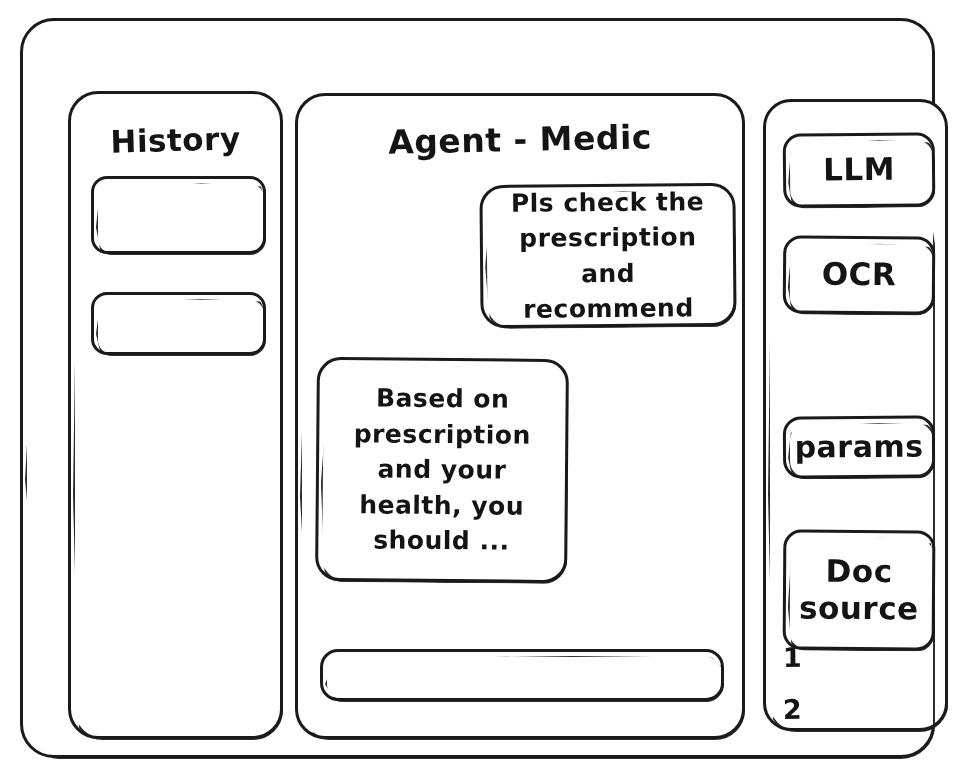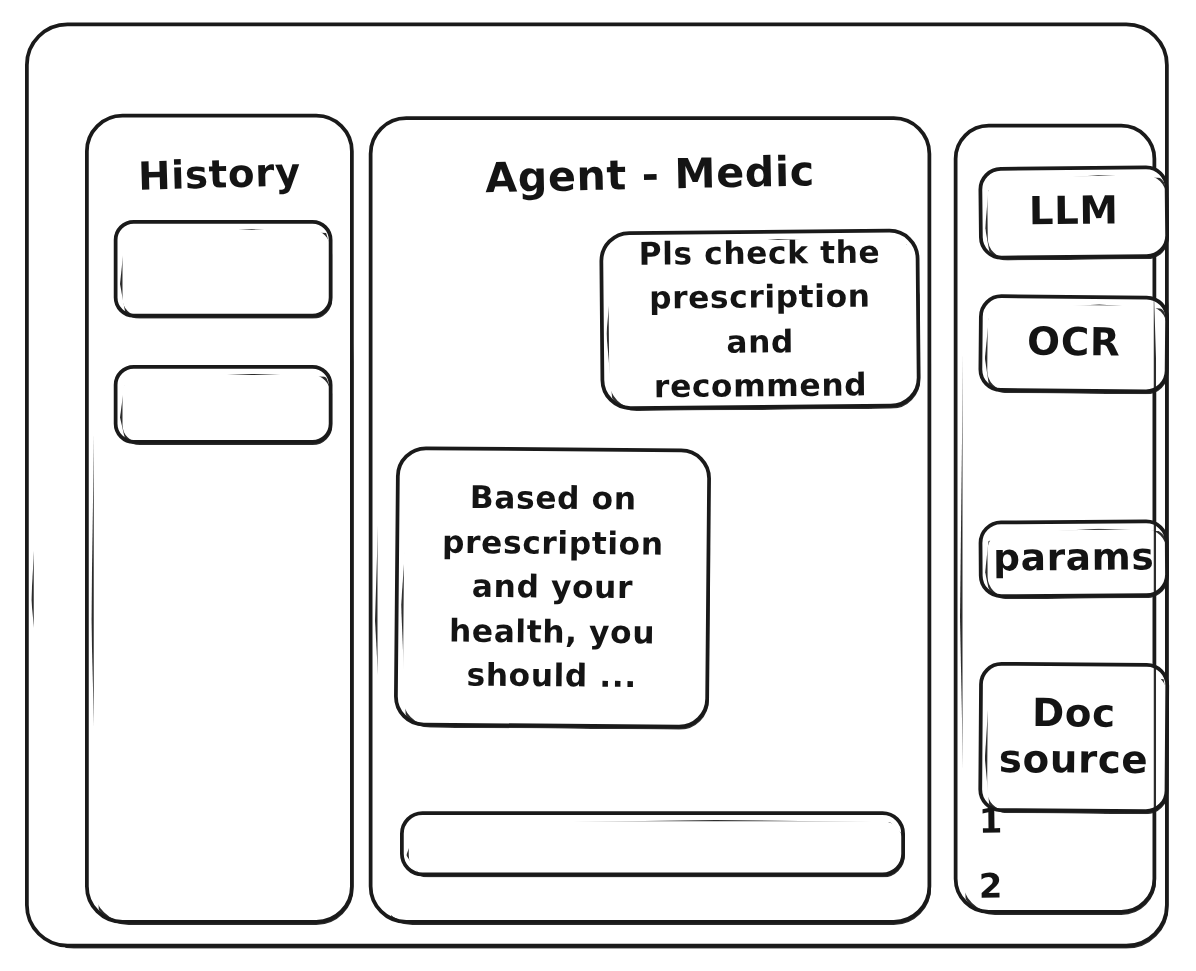--- a/index.html
+++ b/index.html
@@ -125,21 +125,21 @@
   }
   #composer-input {
     left: 22px; top: 553px;
     width: 404px; height: 52px;
     border-radius: 18px;
   }
 
   
   #tools-panel {
     left: 740px; top: 78px;
-    width: 162px; height: 632px;
+    width: 185px; height: 632px;
     border-radius: 28px;
   }
   .tool-button {
     left: 17px;
     width: 152px;
     border-radius: 18px;
     display: flex;
     align-items: center;
     justify-content: center;
     text-align: center;

